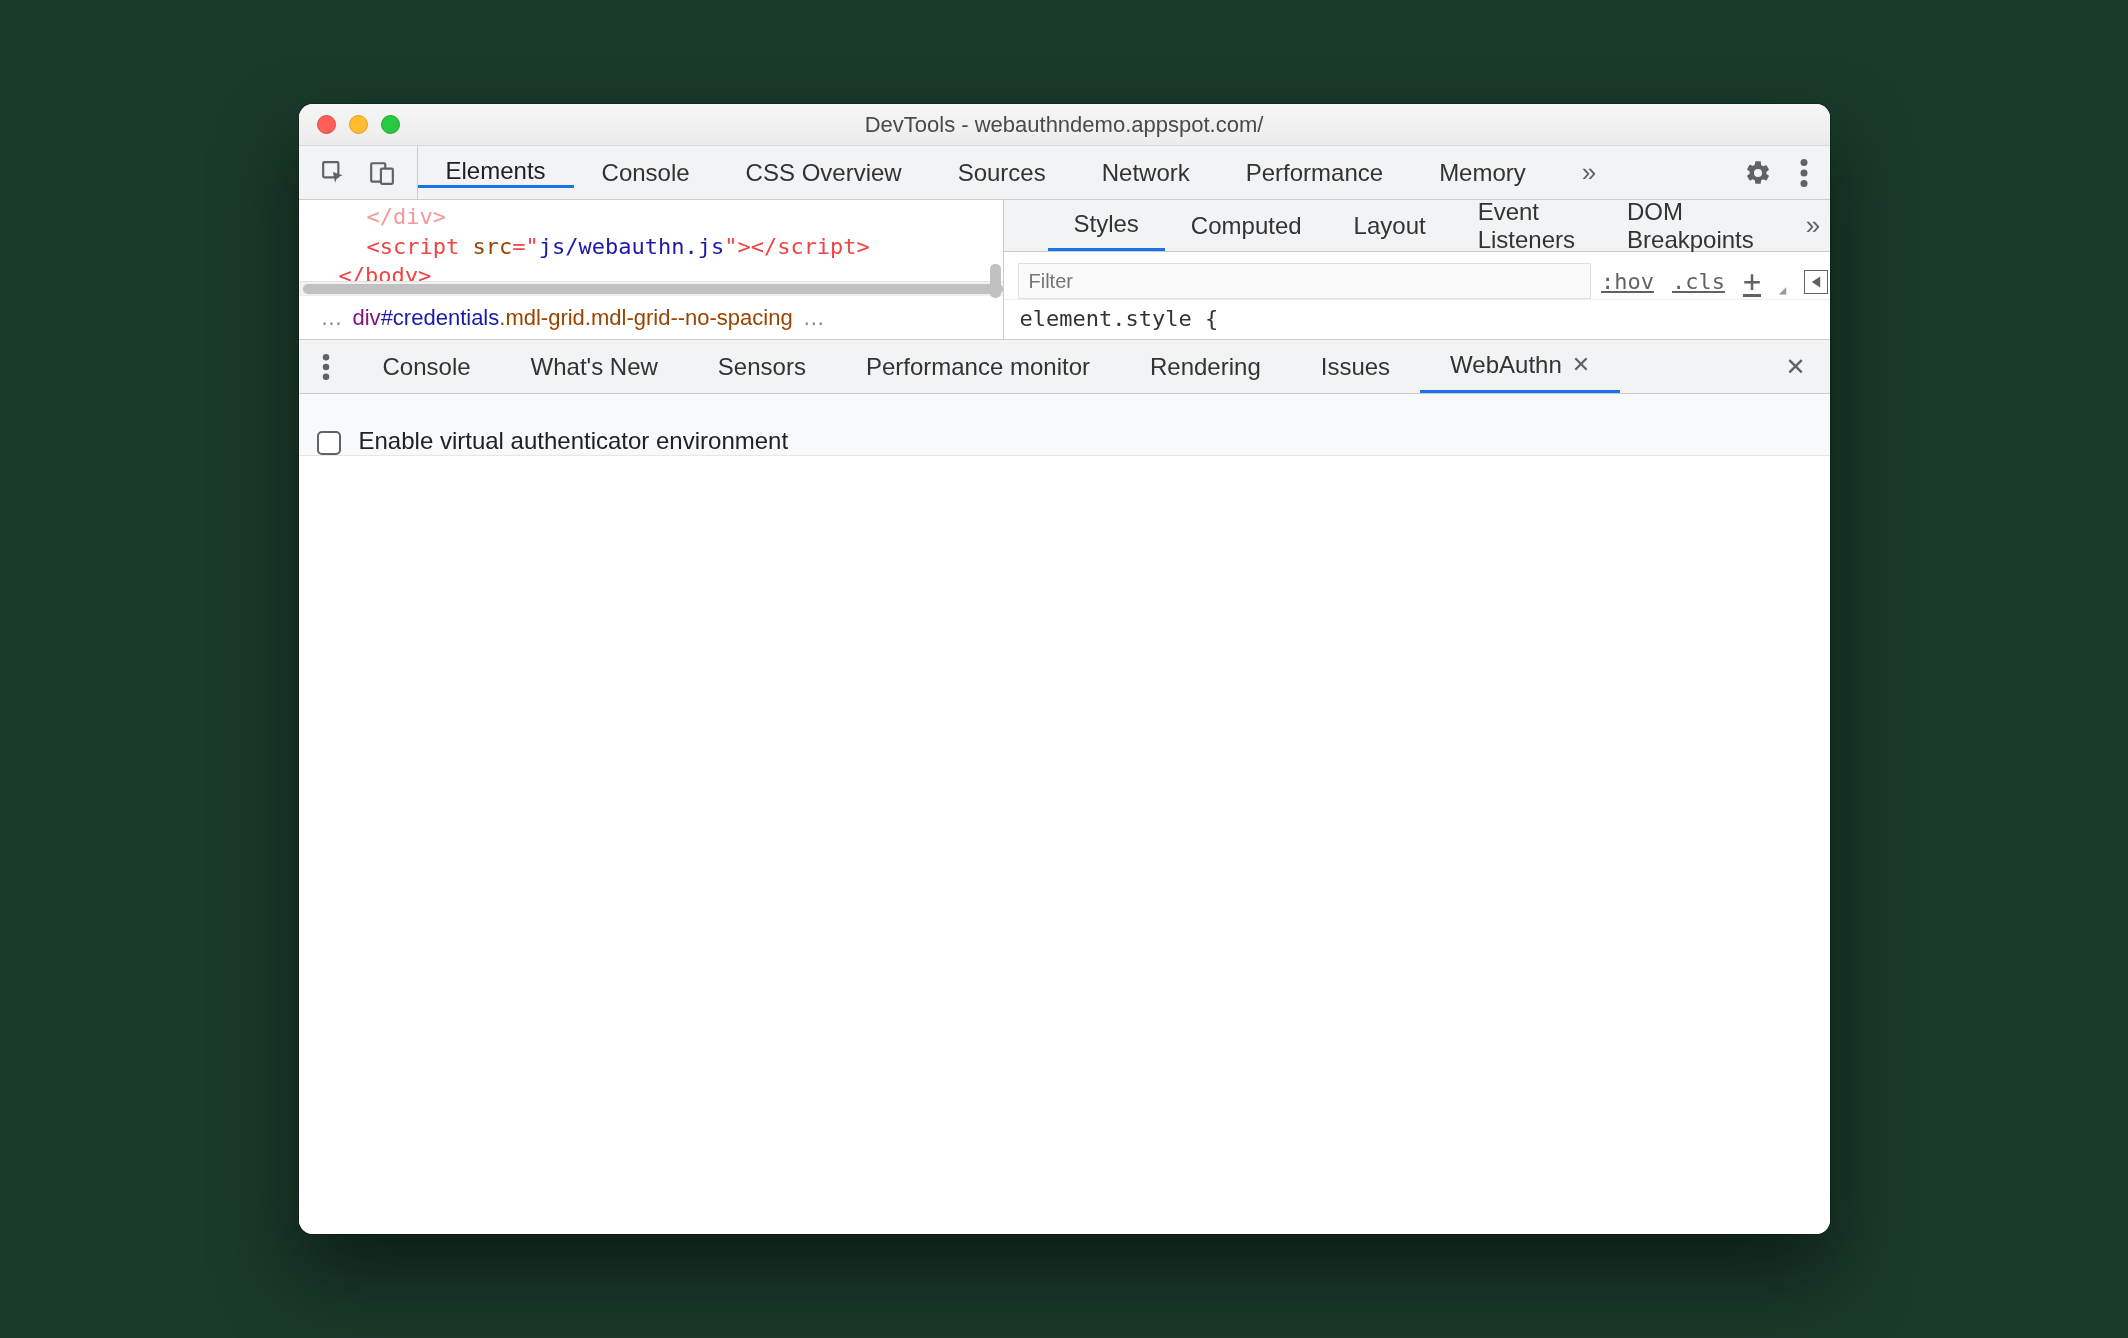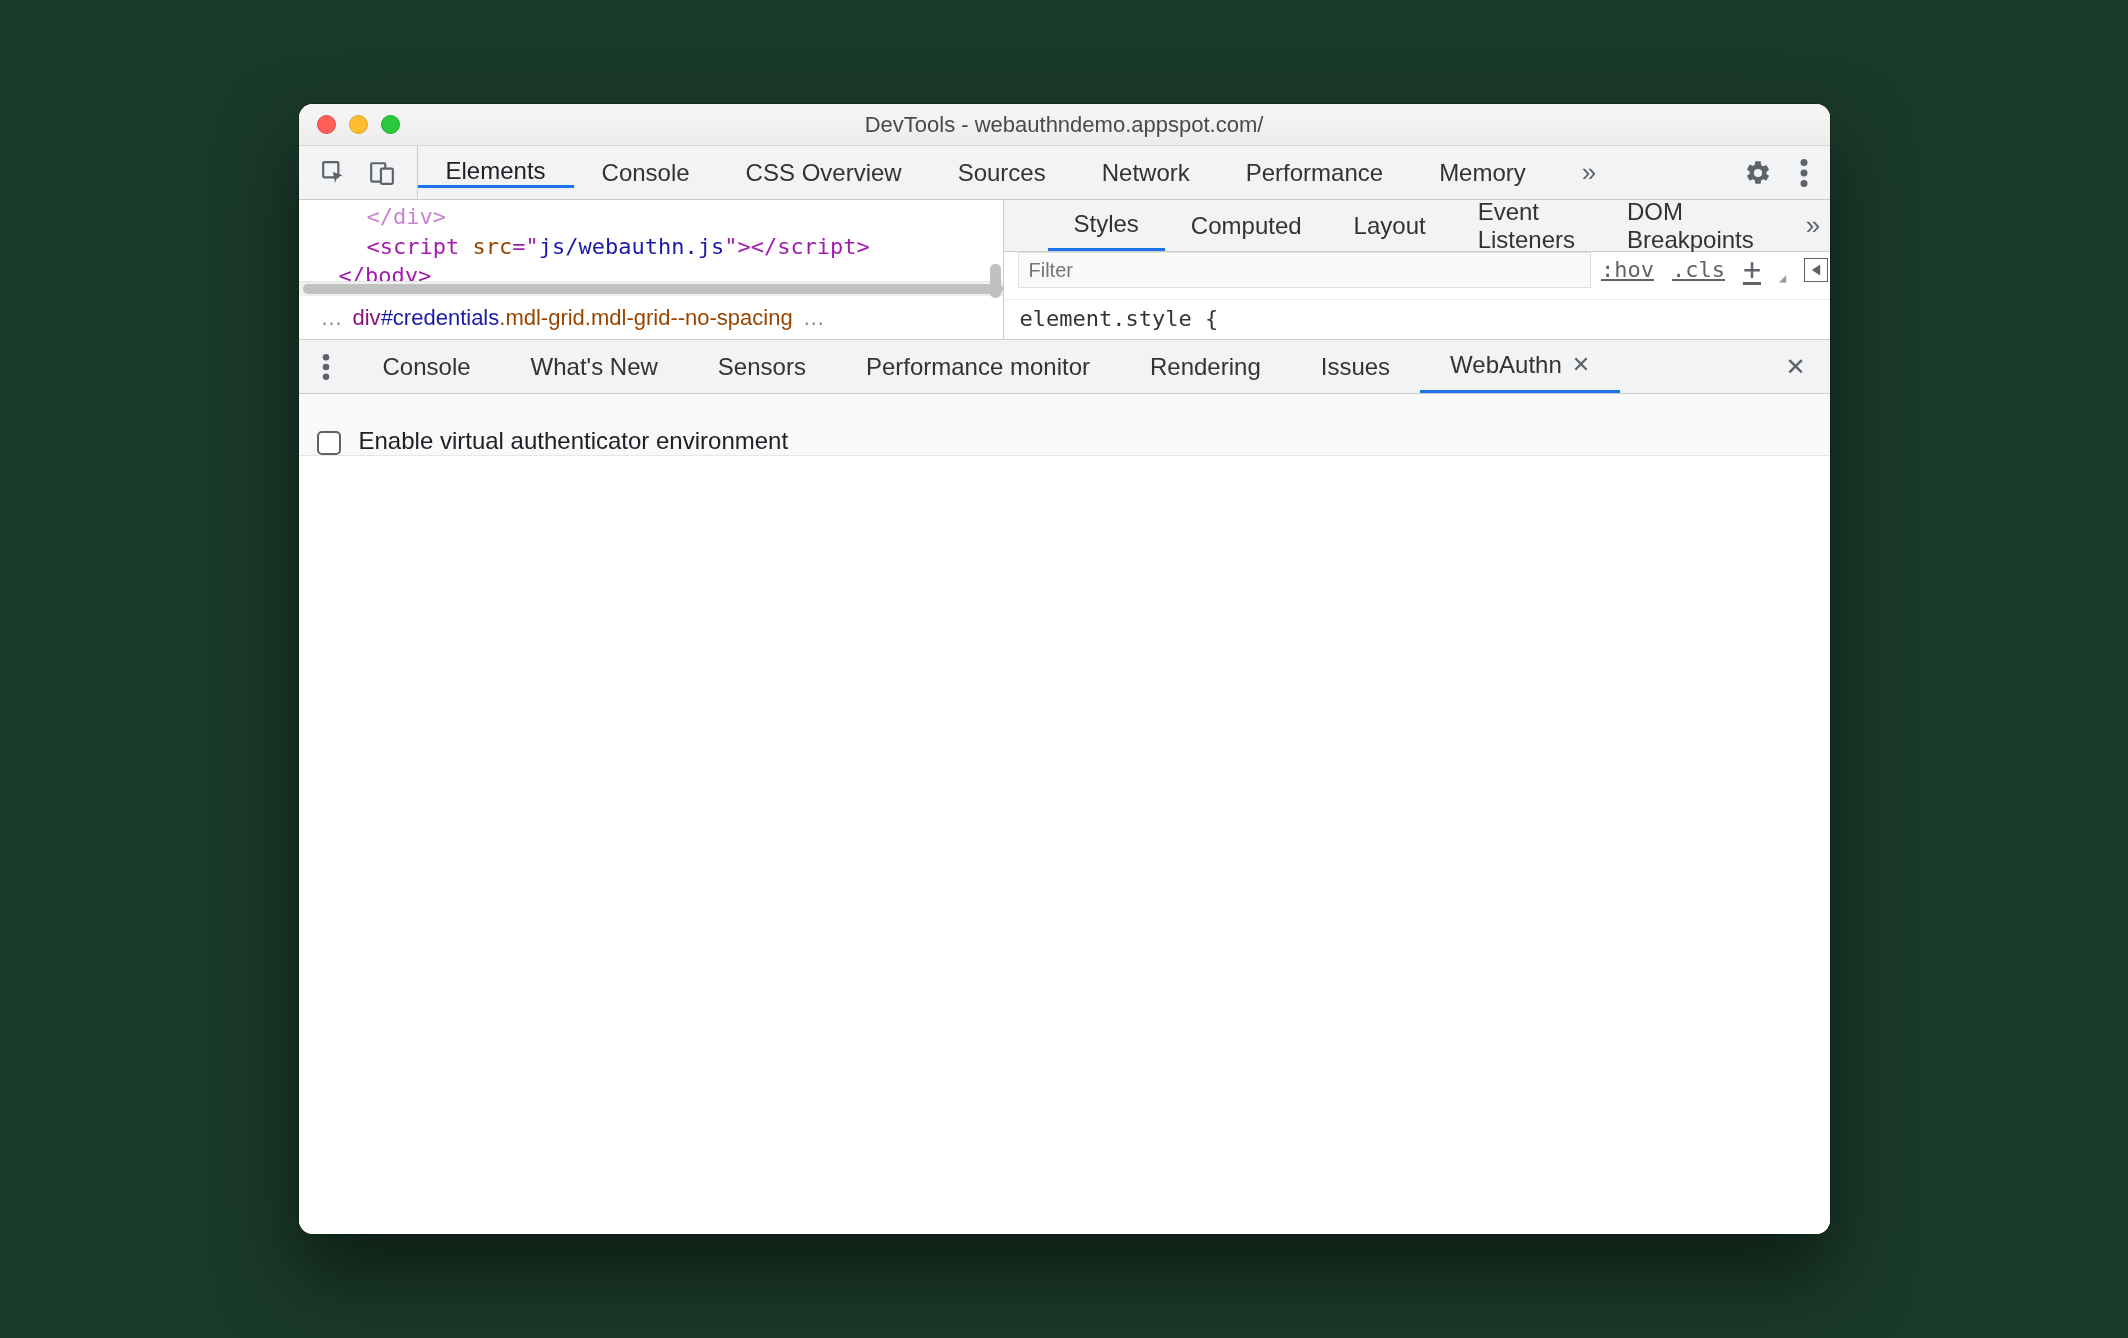--- a/index.html
+++ b/index.html
@@ -59,21 +59,21 @@
   .left-pane { width:884px; border-right:1px solid #ccc; display:flex; flex-direction:column; position:relative;}
   .code {
     font-family: Menlo, Consolas, monospace;
     font-size:22px;
     padding: 2px 14px 0 40px;
     color:#333;
     line-height:1.35;
     flex:1;
     overflow:hidden;
   }
-  .code .tag { color:#a21caf;}
+  .code .tag { color:#ef4444;}
   .code .attr { color:#994500;}
   .code .str { color:#1a1aa6;}
   .hscroll {
     height:14px; background:#f1f1f1; border-top:1px solid #e3e3e3;
     display:flex; align-items:center;
   }
   .hscroll .thumb { height:10px; background:#c1c1c1; border-radius:5px; margin-left:4px; width:700px;}
   .vscroll-thumb {
     position:absolute; right:2px; top:64px; width:11px; height:34px;
     background:#c1c1c1; border-radius:5px;
@@ -88,21 +88,21 @@
   
   .right-pane { flex:1; display:flex; flex-direction:column; position:relative;}
   .subtabs {
     height:52px; border-bottom:1px solid #ccc; display:flex; align-items:stretch;
     background:#f1f3f4; font-size:24px;padding-left:44px;
   }
   .subtab { padding:0 26px; display:flex; align-items:center; cursor:pointer; color:#333;}
   .subtab.active { border-bottom:3px solid #1a73e8;}
   .subtabs .chevron { margin-left:auto; padding:0 26px; display:flex; align-items:center;}
   .filterbar {
-    height:48px; display:flex; align-items:flex-start; background:#fff; border-bottom:1px solid #eee;
+    height:48px; display:flex; align-items:flex-end; background:#fff; border-bottom:1px solid #eee;
     font-size:22px;
   }
   .filter-input {
     flex:1; height:36px; margin:0 10px 0 14px; padding:0 10px;
     border:1px solid #e0e0e0; background:#fafafa; font-size:20px; color:#888;
     font-family:inherit;
   }
   .filter-tools { display:flex; align-items:center; gap:18px; padding-right:18px; color:#5f6368; font-family:Menlo,monospace; font-size:22px;}
   .tool { cursor:pointer;text-decoration:underline; }
   .corner { font-size:12px; color:#999; align-self:flex-end; padding-bottom:2px;}

